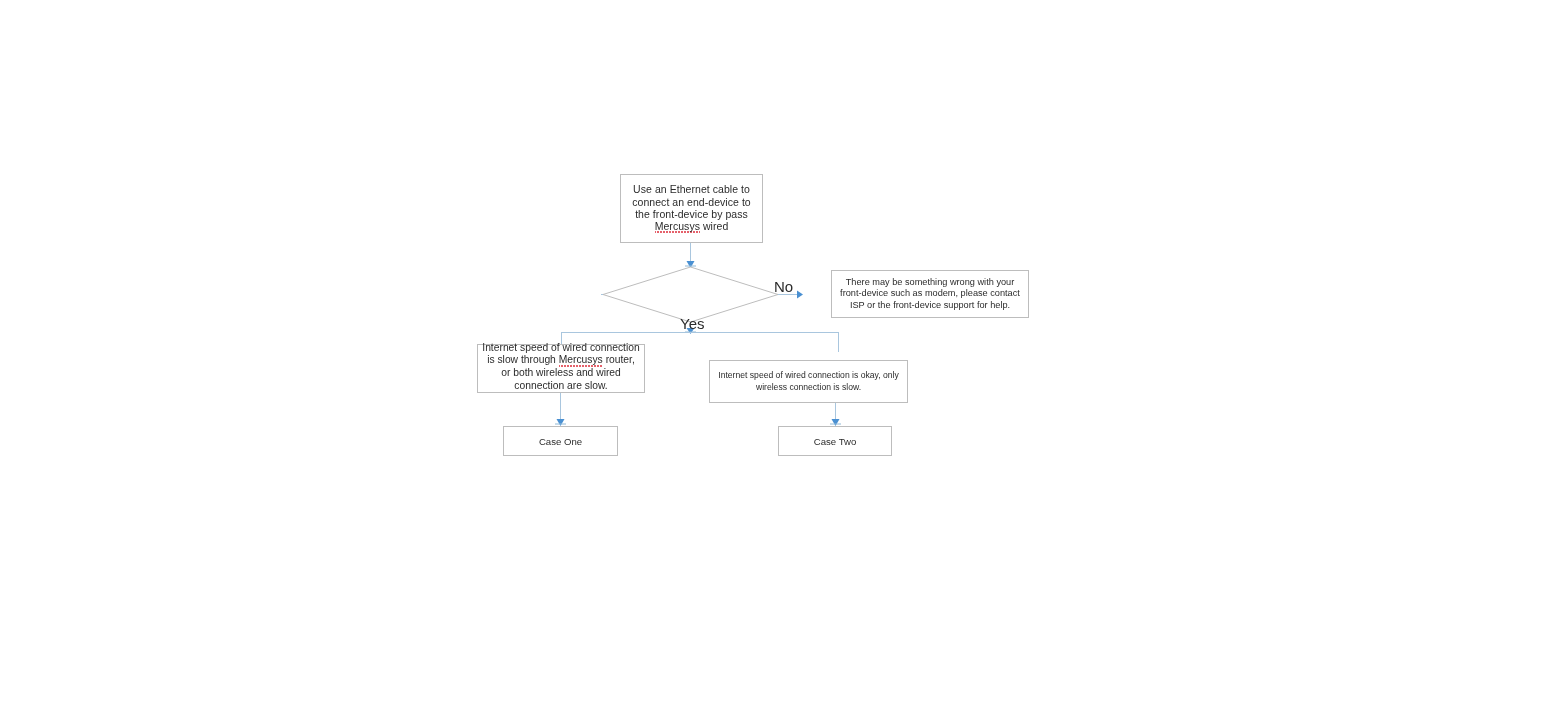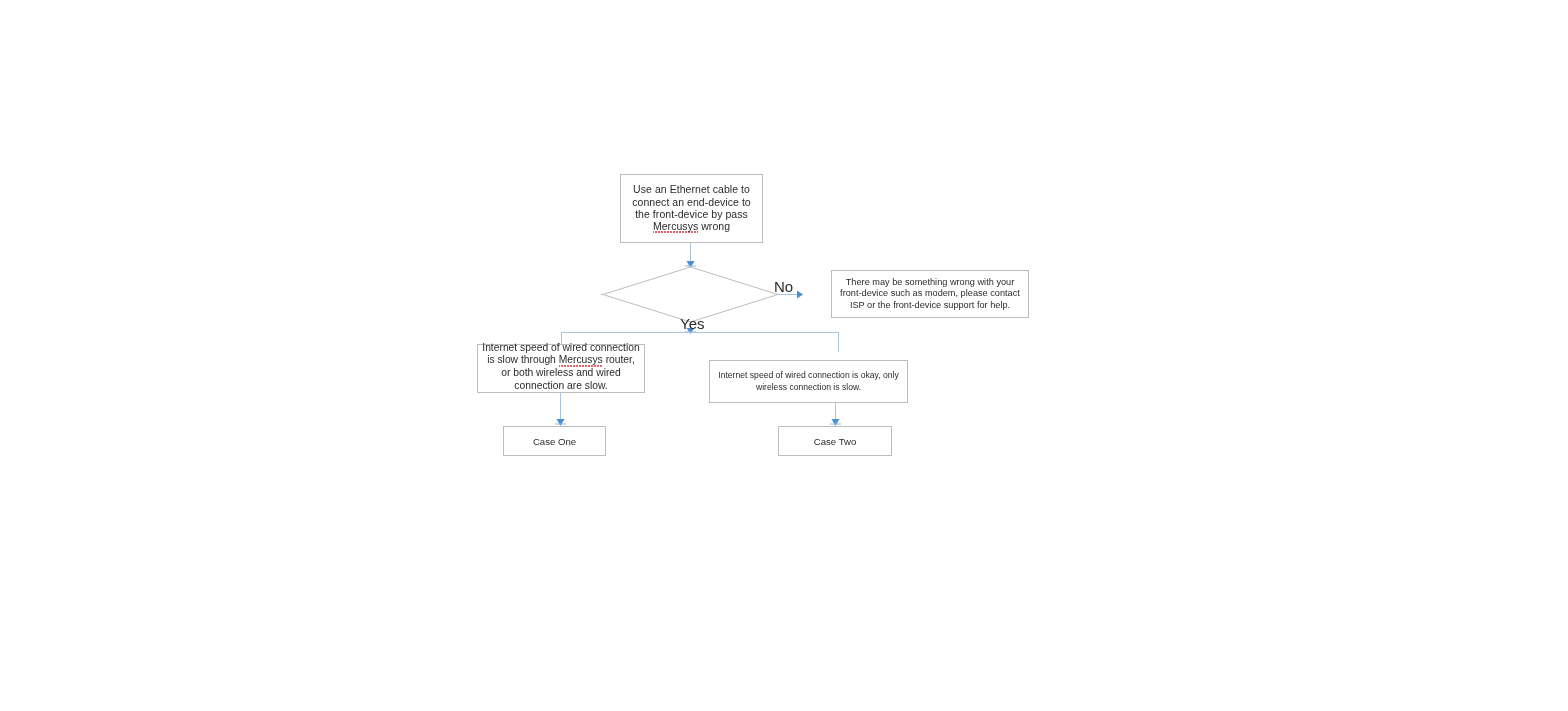--- a/index.html
+++ b/index.html
@@ -122,21 +122,21 @@
   #node-case-two-desc .txt {
     font-size: 8.6px;
     line-height: 11.5px;
     padding: 0 6px;
   }
 
   
   #node-case-one {
     left: 503px;
     top: 426px;
-    width: 103px;
+    width: 115px;
     height: 30px;
   }
   #node-case-two {
     left: 778px;
     top: 426px;
     width: 114px;
     height: 30px;
     align-items: center;
   }
   #node-case-one .txt,
@@ -214,21 +214,21 @@
       <line x1="830" y1="424" x2="841" y2="424" stroke="#8fb8d6"></line>
 
       <polygon points="690.5,267 778,294.5 690.5,322 603,294.5" fill="#ffffff" stroke="#bdbdbd" stroke-width="1"></polygon>
     </g>
   </svg>
 
   <div class="node" id="node-start">
     <span class="txt"><span>Use an Ethernet cable to
 connect an end-device to
 the front-device by pass
-</span><span class="spell">Mercusys</span><span> wrong</span></span>
+</span><span class="spell">Mercusys</span><span> wired</span></span>
   </div>
 
 
   <div class="node" id="node-no">
     <span class="txt">There may be something wrong with your front-device such as modem, please contact ISP or the front-device support for help.</span>
   </div>
 
   <div class="node" id="node-case-one-desc">
     <span class="txt"><span>Internet speed of wired connection is slow through </span><span class="spell">Mercusys</span><span> router, or both wireless and wired connection are slow.</span></span>
   </div>

